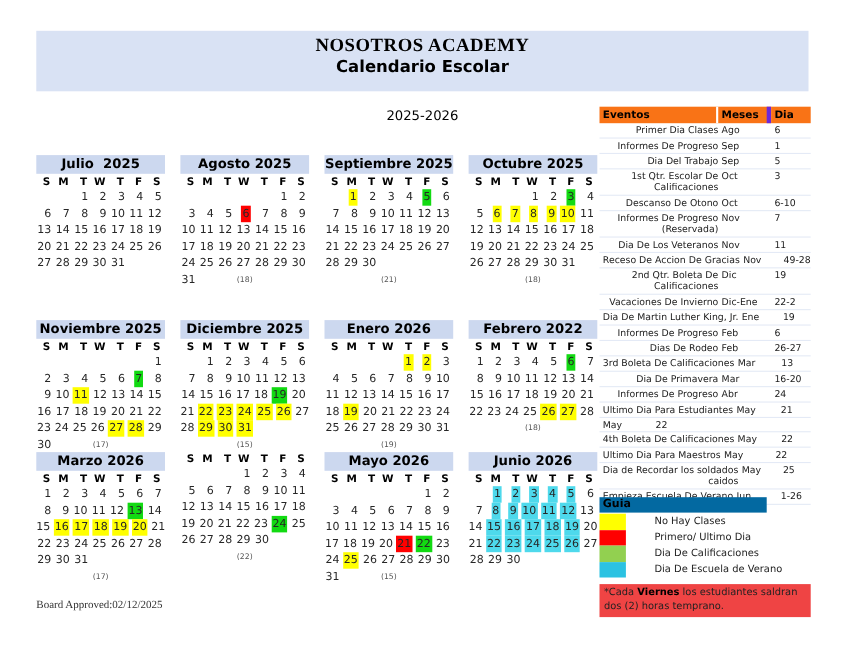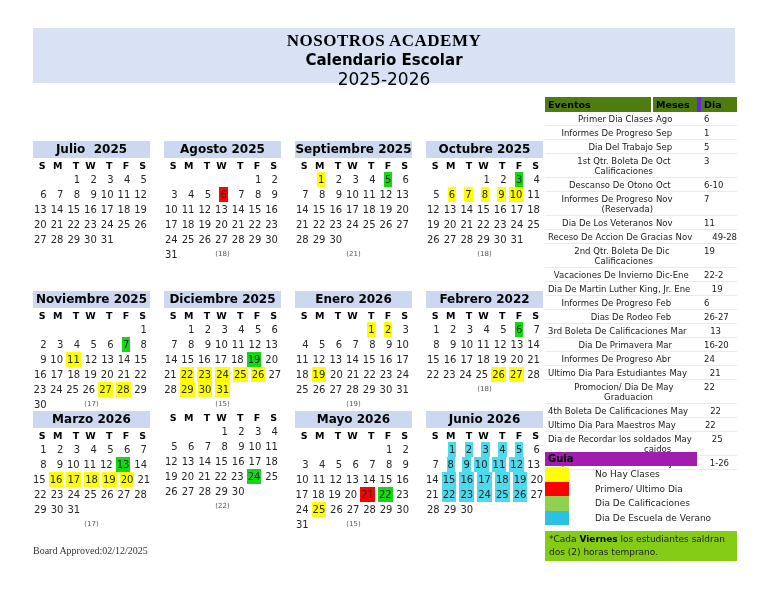--- a/index.html
+++ b/index.html
@@ -6,21 +6,21 @@
   html,body { width:768px; height:593px; background:#ffffff;
     font-family:"DejaVu Sans","Liberation Sans",sans-serif; color:#1a1a1a; }
   #page { position:relative; width:768px; height:593px; overflow:hidden; }
 
   
   #header { position:absolute; left:33px; top:28px; width:702px; height:55px;
     background:#D9E2F4; text-align:center; }
   #header .school { font-family:"Liberation Serif","DejaVu Serif",serif;
     font-weight:bold; font-size:17px; letter-spacing:.5px; padding-top:3px; color:#000; }
   #header .cal-title { font-weight:bold; font-size:15px; color:#000; }
-  #header .year { font-size:17px; color:#000; }
+  #header .year { font-size:12px; color:#000;margin-top:29px; }
 
   
   #months-grid { position:absolute; left:33px; top:102px; width:512px;
     display:grid; grid-template-columns:repeat(4,117px); column-gap:14px;
     grid-template-rows:150px 120px auto; }
   .month { width:117px;margin-top:39px; }
   .m-title { background:#CCD8EF; height:17px; line-height:17px; text-align:center;
     font-weight:bold; font-size:12px; color:#000; white-space:pre; margin-bottom:1px; }
   .dow-row,.week { display:grid; grid-template-columns:repeat(7,1fr); }
   .dow-row { height:13px; }
@@ -30,39 +30,39 @@
   .day { font-size:10px; line-height:15px; text-align:right; padding-right:3px;
     color:#262626; white-space:nowrap; }
   .d-hl { display:inline-block; padding:0 1px; }
   .m-count { font-size:7px; color:#555; text-align:center; line-height:15px;
     padding-right:0; }
 
   
   #events { position:absolute; left:545px; top:97px; width:192px; }
   .ev-head { display:flex; font-weight:bold; font-size:9.5px; height:15px;
     line-height:15px; color:#000; }
-  .ev-head > div { background:#4d7c0f; }
+  .ev-head > div { background:#f97316; }
   .ev-c1 { flex:1; padding-left:3px; border-right:2px solid #fff; }
   .ev-c2 { width:48px; padding-left:3px; border-right:4px solid #6d28d9; }
   .ev-c3 { width:36px; padding-left:3px; }
   .ev-row { display:flex; border-bottom:1px solid #E4EAF6; padding-top:2px; }
   .ev-row .ev-c1 { font-size:8.5px; line-height:10px; white-space:pre;
     border-right:none; padding-bottom:1px;text-align:right; }
   .ev-row .ev-c2,.ev-row .ev-c3 { font-size:8.5px; line-height:10px; border-right:none; }
 
   
   #guia { position:absolute; left:545px; top:452px; width:192px; }
-  .guia-bar { width:152px; height:14px; line-height:14px; background:#a21caf;
+  .guia-bar { width:152px; height:14px; line-height:14px; background:#0369a1;
     font-weight:bold; font-size:10px; padding-left:3px; color:#000; margin-bottom:1px; }
   .lg-row { display:flex; align-items:center; height:14.5px; }
   .lg-sw { width:24px; height:14.5px; flex:0 0 24px; }
   .lg-label { padding-left:26px; font-size:9px; color:#222; }
 
   
-  #note { position:absolute; left:545px; top:531px; width:192px; background:#84cc16;
+  #note { position:absolute; left:545px; top:531px; width:192px; background:#ef4444;
     font-size:9px; line-height:13px; padding:2px 4px; color:#222; }
   #note b { color:#000; }
   #board { position:absolute; left:33px; top:545px;
     font-family:"Liberation Serif","DejaVu Serif",serif; font-size:10px; color:#333; }
 </style>
 </head>
 <body>
 
 <div id="page">
 
@@ -855,21 +855,21 @@
           <div class="ev-c1">Informes De Progreso</div>
           <div class="ev-c2">Sep</div>
           <div class="ev-c3">1</div>
         </div>
         <div class="ev-row">
           <div class="ev-c1">Dia Del Trabajo</div>
           <div class="ev-c2">Sep</div>
           <div class="ev-c3">5</div>
         </div>
         <div class="ev-row">
-          <div class="ev-c1">1st Qtr. Boleta De
+          <div class="ev-c1">1st Qtr. Escolar De
 Calificaciones</div>
           <div class="ev-c2">Oct</div>
           <div class="ev-c3">3</div>
         </div>
         <div class="ev-row">
           <div class="ev-c1">Descanso De Otono</div>
           <div class="ev-c2">Oct</div>
           <div class="ev-c3">6-10</div>
         </div>
         <div class="ev-row">
@@ -928,22 +928,20 @@
           <div class="ev-c1">Informes De Progreso</div>
           <div class="ev-c2">Abr</div>
           <div class="ev-c3">24</div>
         </div>
         <div class="ev-row">
           <div class="ev-c1">Ultimo Dia Para Estudiantes</div>
           <div class="ev-c2">May</div>
           <div class="ev-c3">21</div>
         </div>
         <div class="ev-row">
-          <div class="ev-c1">Promocion/ Dia De
-Graduacion</div>
           <div class="ev-c2">May</div>
           <div class="ev-c3">22</div>
         </div>
         <div class="ev-row">
           <div class="ev-c1">4th Boleta De Calificaciones</div>
           <div class="ev-c2">May</div>
           <div class="ev-c3">22</div>
         </div>
         <div class="ev-row">
           <div class="ev-c1">Ultimo Dia Para Maestros</div>

